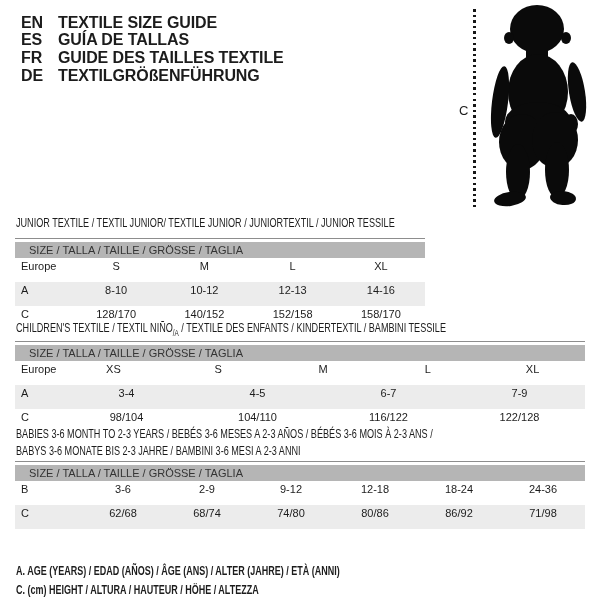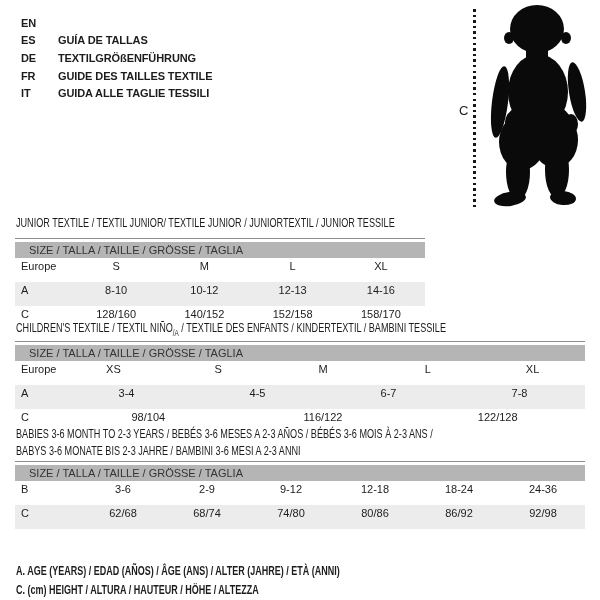--- a/index.html
+++ b/index.html
@@ -1,20 +1,20 @@
 <!DOCTYPE html>
 <html style="--band_gray: #b5b5b5; --row_shaded: #ececec; --rule_gray: #8d8d8d; --silhouette: #0a0a0a; --text: #1c1c1c;"><head>
 <meta charset="utf-8">
 <style>
   html,body{margin:0;padding:0;background:#fff;}
   .page{position:relative;width:600px;height:600px;background:#fff;overflow:hidden;
         font-family:"Liberation Sans","DejaVu Sans",sans-serif;color:var(--text,#1c1c1c);}
 
   
-  .lang-block{position:absolute;left:21px;top:14px;font-weight:bold;font-size:11px;letter-spacing:-.1px;}
+  .lang-block{position:absolute;left:21px;top:14px;font-weight:bold;font-size:16px;letter-spacing:-.1px;}
   .lang-row{display:flex;height:17.6px;align-items:center;}
   .lang-code{width:37px;}
   .lang-title{white-space:nowrap;}
 
   
   .figure{position:absolute;left:450px;top:2px;width:148px;height:210px;}
   .c-label{position:absolute;left:9px;top:101px;font-size:13px;}
   .dotted{position:absolute;left:23px;top:7px;width:2.5px;height:199px;
           background:repeating-linear-gradient(180deg,#161616 0 2.5px,transparent 2.5px 5.6px);}
   .baby{position:absolute;left:30px;top:0;width:118px;height:206px;}
@@ -43,36 +43,33 @@
   .fn-line{height:18.6px;white-space:nowrap;}
 </style>
 </head>
 <body>
 
 <div class="page">
 
   <div class="lang-block">
     <div class="lang-row">
       <span class="lang-code">EN</span>
+      <span class="lang-title">TEXTILE SIZE GUIDE</span>
     </div>
     <div class="lang-row">
       <span class="lang-code">ES</span>
       <span class="lang-title">GUÍA DE TALLAS</span>
     </div>
     <div class="lang-row">
-      <span class="lang-code">DE</span>
-      <span class="lang-title">TEXTILGRÖßENFÜHRUNG</span>
-    </div>
-    <div class="lang-row">
       <span class="lang-code">FR</span>
       <span class="lang-title">GUIDE DES TAILLES TEXTILE</span>
     </div>
     <div class="lang-row">
-      <span class="lang-code">IT</span>
-      <span class="lang-title">GUIDA ALLE TAGLIE TESSILI</span>
+      <span class="lang-code">DE</span>
+      <span class="lang-title">TEXTILGRÖßENFÜHRUNG</span>
     </div>
   </div>
 
   <div class="figure">
     <span class="c-label">C</span>
     <div class="dotted"></div>
     <svg class="baby" viewBox="0 0 118 206" aria-hidden="true">
       <g fill="#0a0a0a">
         <ellipse cx="57" cy="27" rx="27" ry="24"></ellipse>
         <ellipse cx="29" cy="36" rx="5" ry="6"></ellipse>
@@ -108,21 +105,21 @@
     </div>
     <div class="trow shaded">
       <span class="lbl">A</span>
       <span class="cell">8-10</span>
       <span class="cell">10-12</span>
       <span class="cell">12-13</span>
       <span class="cell">14-16</span>
     </div>
     <div class="trow">
       <span class="lbl">C</span>
-      <span class="cell">128/160</span>
+      <span class="cell">128/170</span>
       <span class="cell">140/152</span>
       <span class="cell">152/158</span>
       <span class="cell">158/170</span>
     </div>
   </div>
 
   <div class="sec-title" style="top:321px;">
     <span class="cond"><span>CHILDREN'S TEXTILE / TEXTIL NIÑO</span><sub class="subA">/A</sub><span> / TEXTILE DES ENFANTS / KINDERTEXTIL / BAMBINI TESSILE</span></span>
   </div>
   <div class="tbl t2">
@@ -134,25 +131,26 @@
       <span class="cell">S</span>
       <span class="cell">M</span>
       <span class="cell">L</span>
       <span class="cell">XL</span>
     </div>
     <div class="trow shaded">
       <span class="lbl">A</span>
       <span class="cell">3-4</span>
       <span class="cell">4-5</span>
       <span class="cell">6-7</span>
-      <span class="cell">7-8</span>
+      <span class="cell">7-9</span>
     </div>
     <div class="trow">
       <span class="lbl">C</span>
       <span class="cell">98/104</span>
+      <span class="cell">104/110</span>
       <span class="cell">116/122</span>
       <span class="cell">122/128</span>
     </div>
   </div>
 
   <div class="sec-title title3" style="top:427px;">
     <div class="line"><span class="cond">BABIES 3-6 MONTH TO 2-3 YEARS / BEBÉS 3-6 MESES A 2-3 AÑOS / BÉBÉS 3-6 MOIS À 2-3 ANS /</span></div>
     <div class="line"><span class="cond">BABYS 3-6 MONATE BIS 2-3 JAHRE / BAMBINI 3-6 MESI A 2-3 ANNI</span></div>
   </div>
   <div class="tbl t3">
@@ -167,21 +165,21 @@
       <span class="cell">18-24</span>
       <span class="cell">24-36</span>
     </div>
     <div class="trow shaded">
       <span class="lbl">C</span>
       <span class="cell">62/68</span>
       <span class="cell">68/74</span>
       <span class="cell">74/80</span>
       <span class="cell">80/86</span>
       <span class="cell">86/92</span>
-      <span class="cell">92/98</span>
+      <span class="cell">71/98</span>
     </div>
   </div>
 
   <div class="footnotes">
     <div class="fn-line"><span class="cond72">A. AGE (YEARS) / EDAD (AÑOS) / ÂGE (ANS) / ALTER (JAHRE) / ETÀ (ANNI)</span></div>
     <div class="fn-line"><span class="cond72">C. (cm) HEIGHT / ALTURA / HAUTEUR / HÖHE / ALTEZZA</span></div>
   </div>
 
 </div>
 

